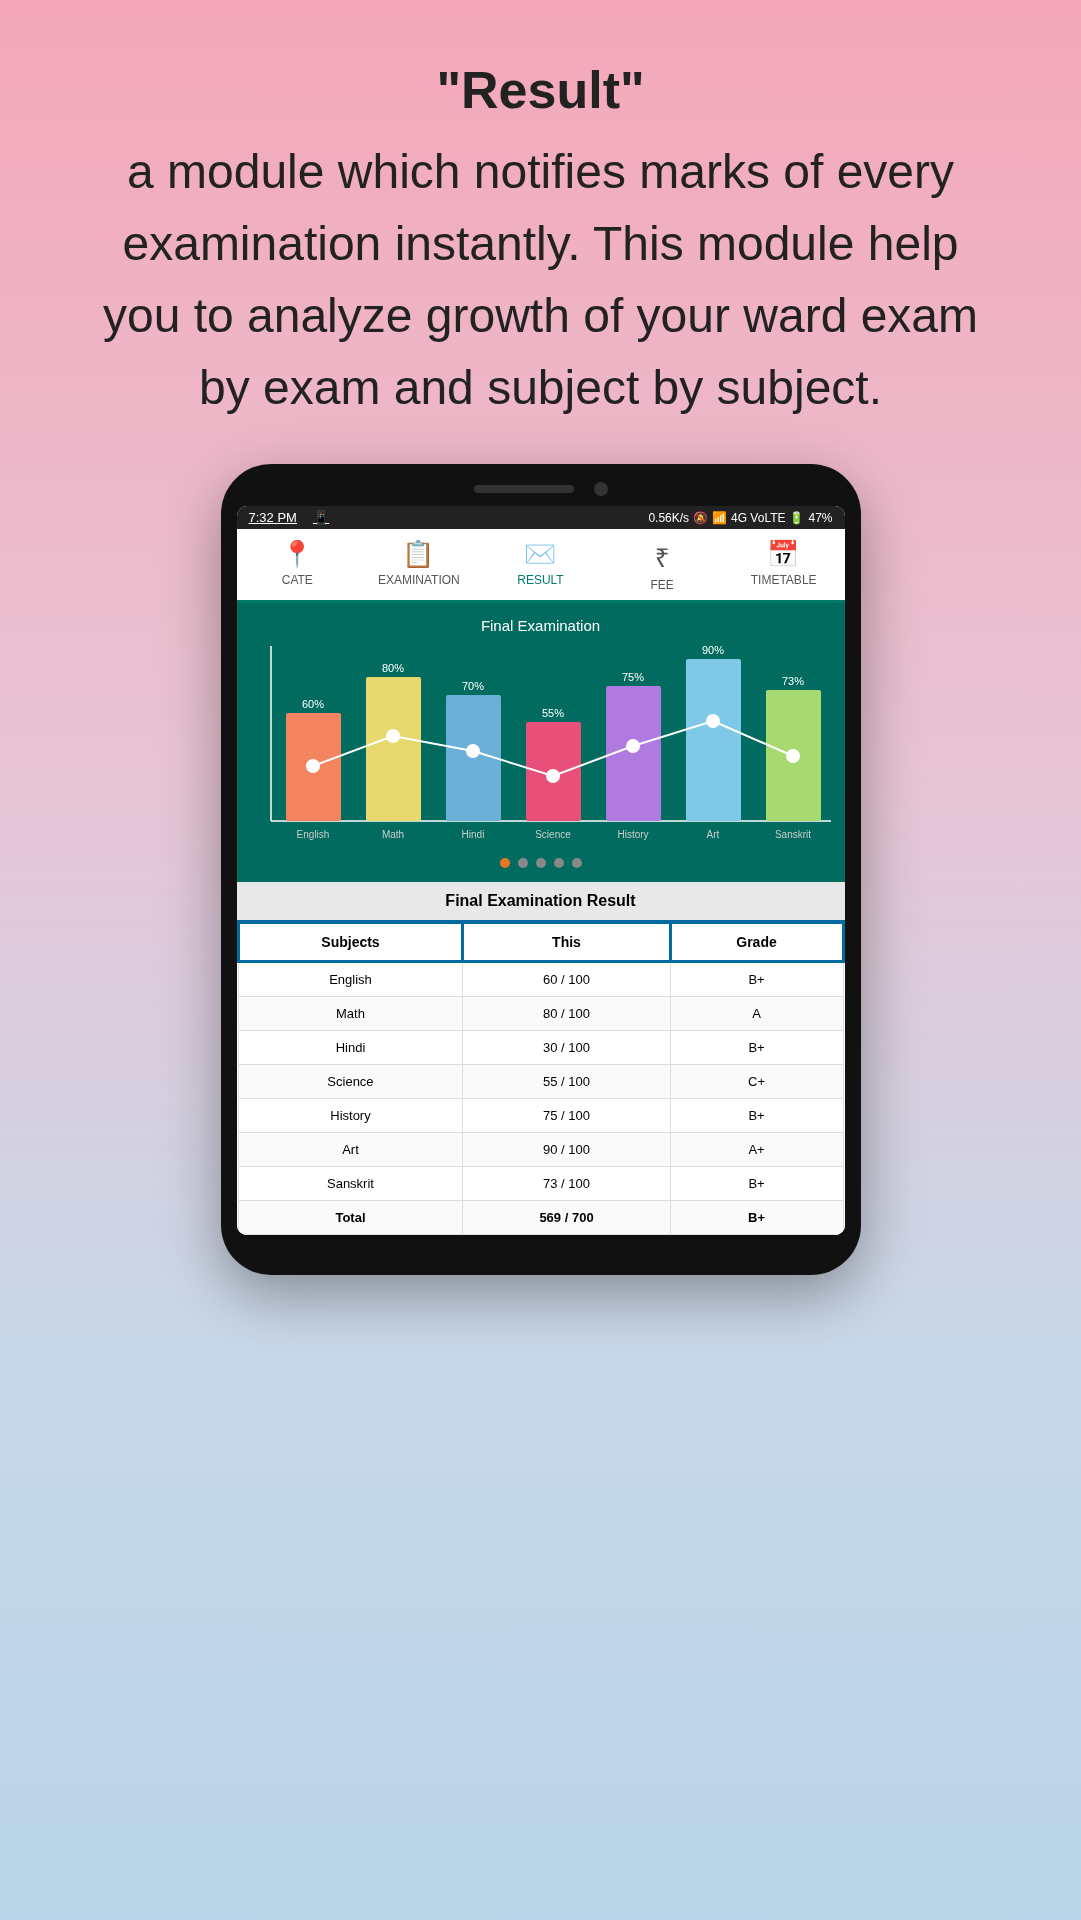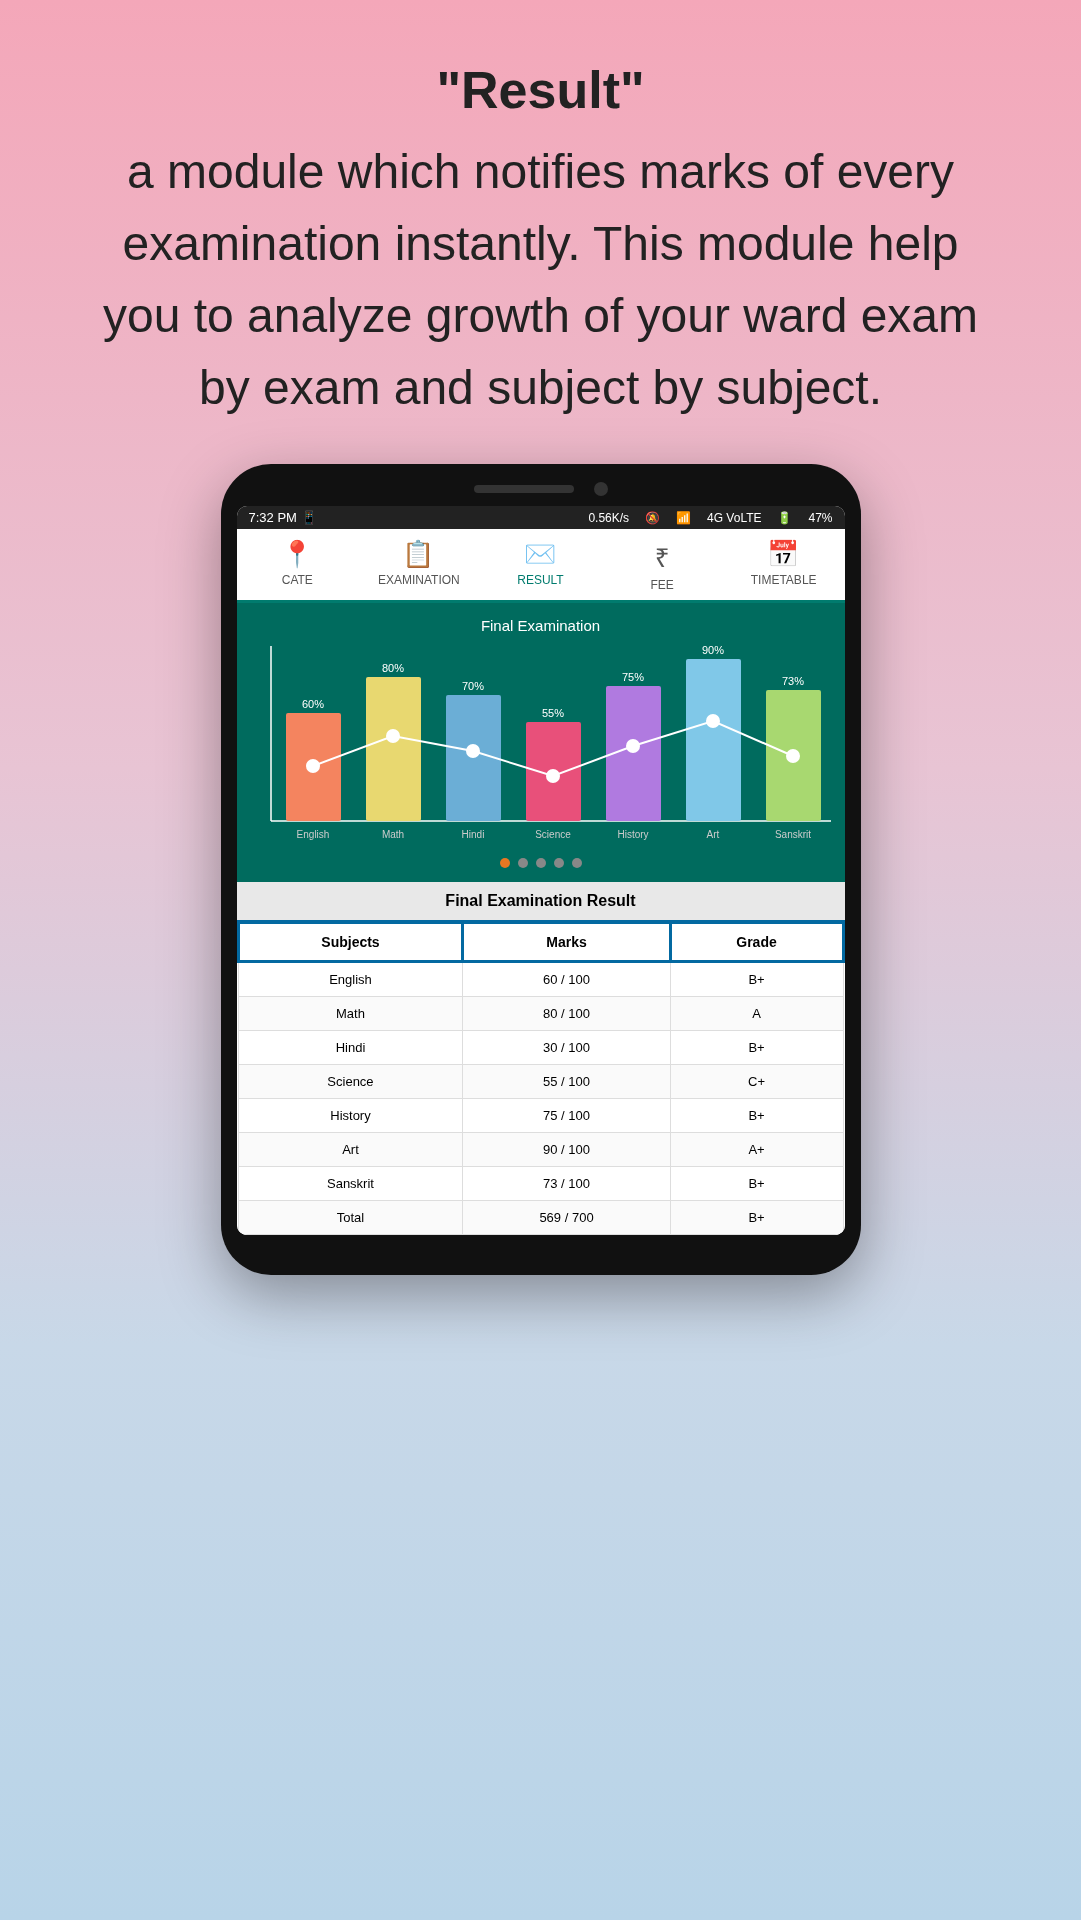--- a/index.html
+++ b/index.html
@@ -67,22 +67,22 @@
     
     .status-bar {
       background: #222;
       color: #fff;
       font-size: 13px;
       padding: 4px 12px;
       display: flex;
       justify-content: space-between;
       align-items: center;
     }
-    .status-left { font-size: 13px; display: flex; align-items: center; gap: 4px; }
-    .status-right { font-size: 12px; display: flex; align-items: center; gap: 16px; }
+    .status-left { font-size: 13px; display: flex; align-items: center; gap: 16px; text-decoration: underline; }
+    .status-right { font-size: 12px; display: flex; align-items: center; gap: 4px; }
 
     
     .nav-bar {
       display: flex;
       background: #fff;
       border-bottom: 3px solid #007b6e;
       overflow: hidden;
     }
     .nav-item {
       flex: 1;
@@ -157,21 +157,21 @@
       text-align: center;
       background: #fff;
     }
     .result-table td {
       font-size: 13px;
       padding: 9px 8px;
       border: 1px solid #ddd;
       text-align: center;
     }
     .result-table tr.total-row td {
-      font-weight: normal;
+      font-weight: bold;
       margin-left: 44px;
     }
     .result-table tr:nth-child(even) td {
       background: #fafafa;
     }
   </style>
 </head>
 <body>
 
 <div class="header-text">
@@ -285,21 +285,21 @@
       </div>
     </div>
 
     <div class="result-section">
       <div class="result-header">Final Examination Result</div>
 
       <table class="result-table">
         <thead>
           <tr>
             <th>Subjects</th>
-            <th>Marks</th>
+            <th>This</th>
             <th>Grade</th>
           </tr>
         </thead>
         <tbody id="result-tbody">
         <tr>
     <td>English</td>
     <td>60 / 100</td>
     <td>B+</td>
   </tr>
             <tr>

